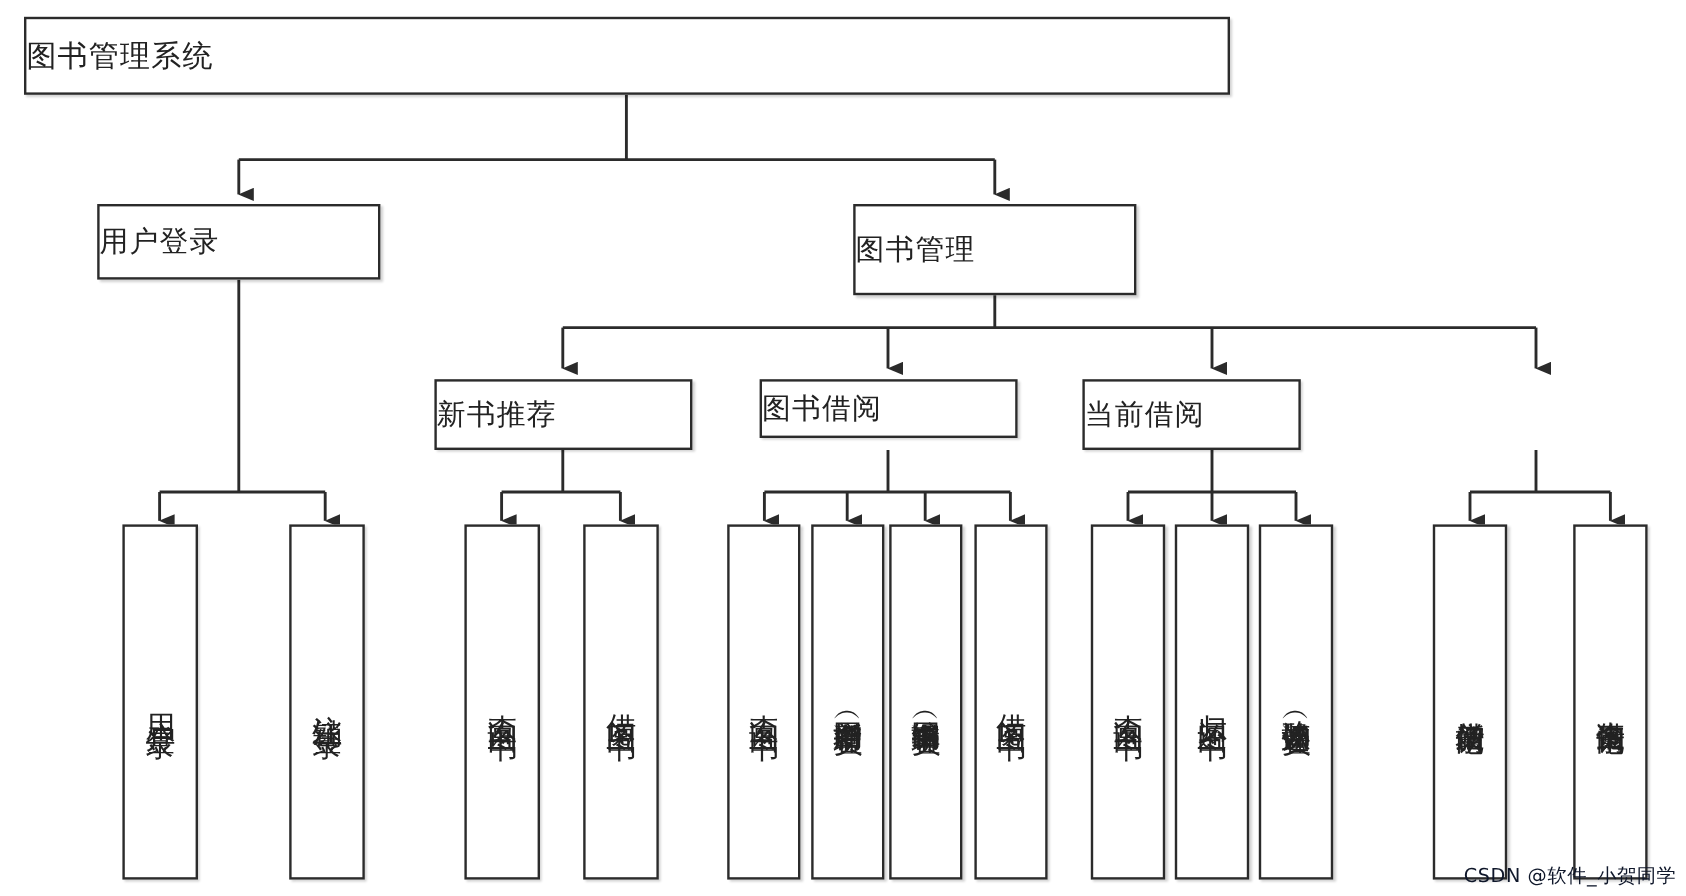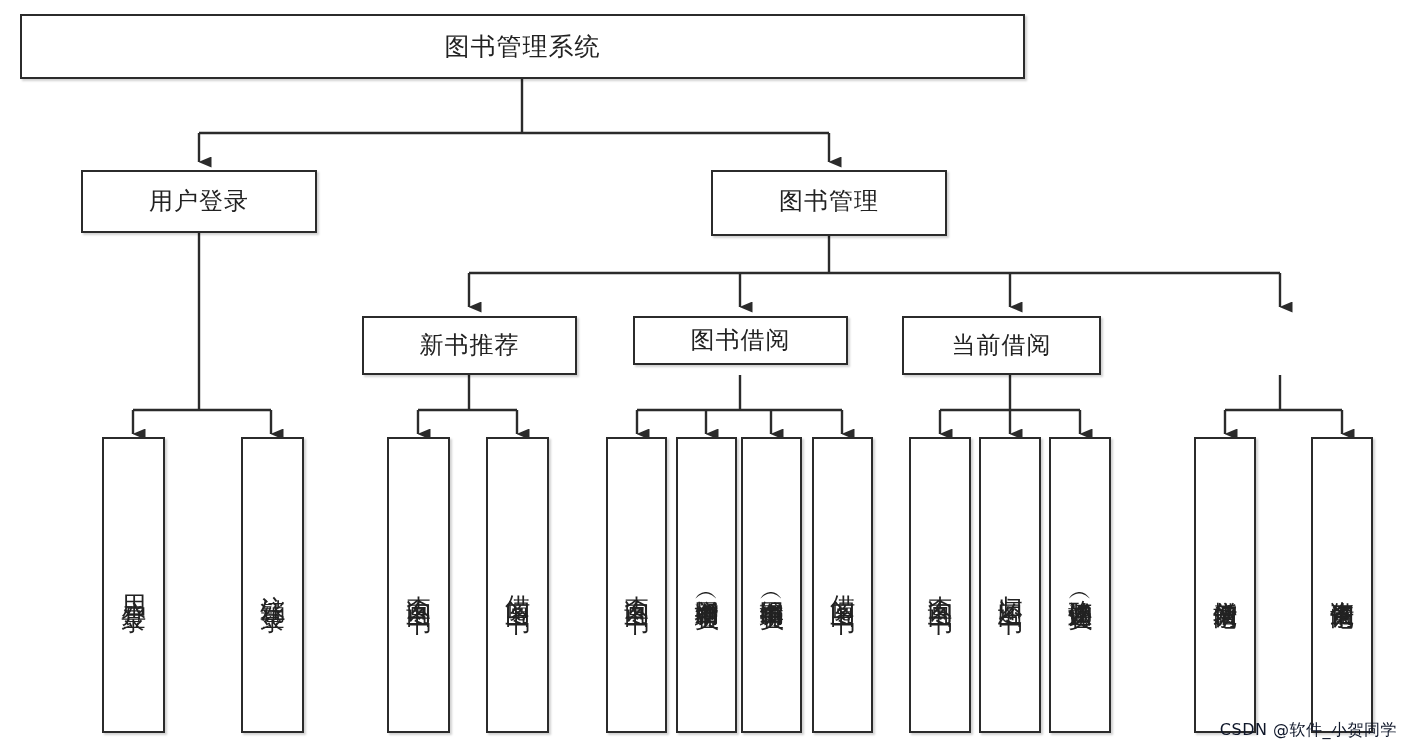--- a/index.html
+++ b/index.html
@@ -1,21 +1,21 @@
 <!DOCTYPE html>
 <html><head>
 <meta charset="utf-8">
 <style>
   html,body{margin:0;padding:0;background:#ffffff;}
   body{font-family:"DejaVu Sans","Liberation Sans",sans-serif;}
   #canvas{position:relative;width:1405px;height:747px;background:#ffffff;overflow:hidden;}
   #wires{position:absolute;left:0;top:0;width:1405px;height:747px;}
   .node{position:absolute;box-sizing:border-box;background:#ffffff;
         border:2.5px solid #2b2b2b;box-shadow:2px 2px 2px rgba(0,0,0,0.18);
-        display:flex;align-items:center;justify-content:center;}
+        display:flex;align-items:center;justify-content:flex-start;}
   .node .lbl{color:#222;letter-spacing:1px;line-height:1.18;text-align:center;}
   .node.h .lbl{font-size:24px;}
   .node.root .lbl{font-size:25px;}
   .node.v{align-items:center;justify-content:center;}
   .node.v .lbl{writing-mode:vertical-rl;text-orientation:upright;
                font-size:25px;letter-spacing:5px;white-space:nowrap;}
   .node.v.tight .lbl{letter-spacing:1px;font-size:24px;}
   #watermark{position:absolute;right:8px;bottom:6px;font-size:16px;color:#0f172a;
              letter-spacing:0.5px;white-space:nowrap;}
 </style>
@@ -74,31 +74,31 @@
     </g>
   </svg>
 
   <div class="node root" style="left:20px;top:14px;width:1005px;height:65px;">
     <span class="lbl">图书管理系统</span>
   </div>
 
   <div class="node h" style="left:81px;top:170px;width:236px;height:63px;">
     <span class="lbl">用户登录</span>
   </div>
-  <div class="node h" style="left:711px;top:170px;width:236px;height:66px;font-family:Liberation Mono, monospace;">
+  <div class="node h" style="left:711px;top:170px;width:236px;height:76px;">
     <span class="lbl">图书管理</span>
   </div>
 
   <div class="node h" style="left:362px;top:316px;width:215px;height:59px;">
     <span class="lbl">新书推荐</span>
   </div>
   <div class="node h" style="left:633px;top:316px;width:215px;height:49px;">
     <span class="lbl">图书借阅</span>
   </div>
-  <div class="node h" style="left:902px;top:316px;width:199px;height:59px;">
+  <div class="node h" style="left:902px;top:316px;width:182px;height:59px;">
     <span class="lbl">当前借阅</span>
   </div>
 
   <div class="node v" style="left:102px;top:437px;width:63px;height:296px;">
     <span class="lbl">用户登录</span>
   </div>
   <div class="node v" style="left:241px;top:437px;width:63px;height:296px;">
     <span class="lbl">注销登录</span>
   </div>
 

